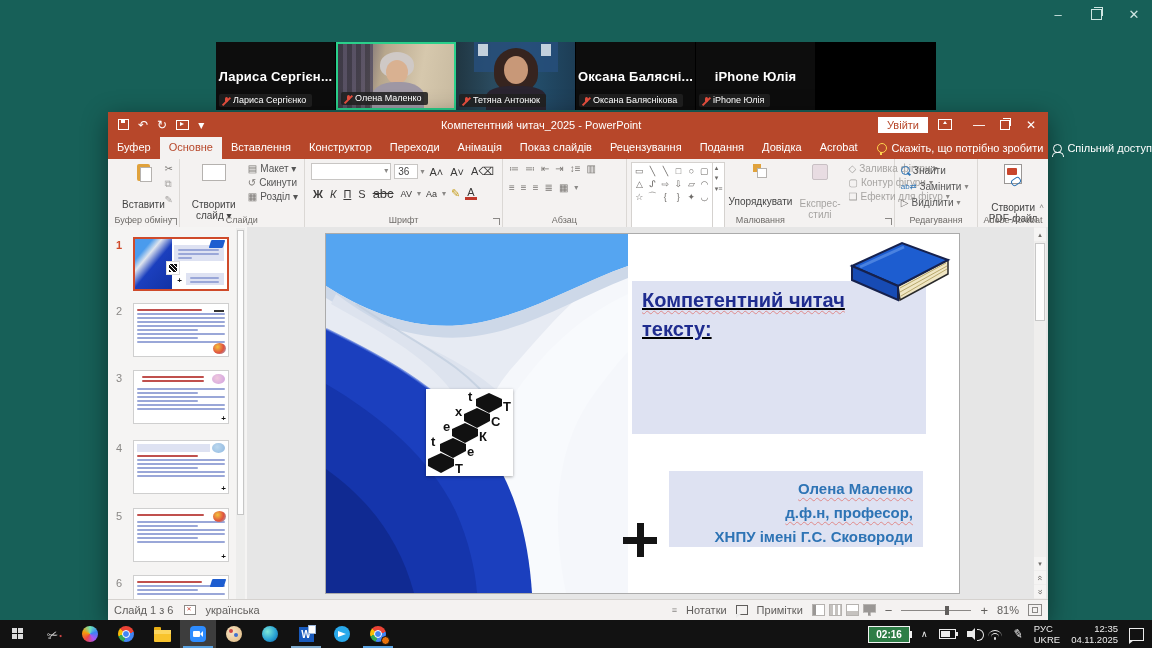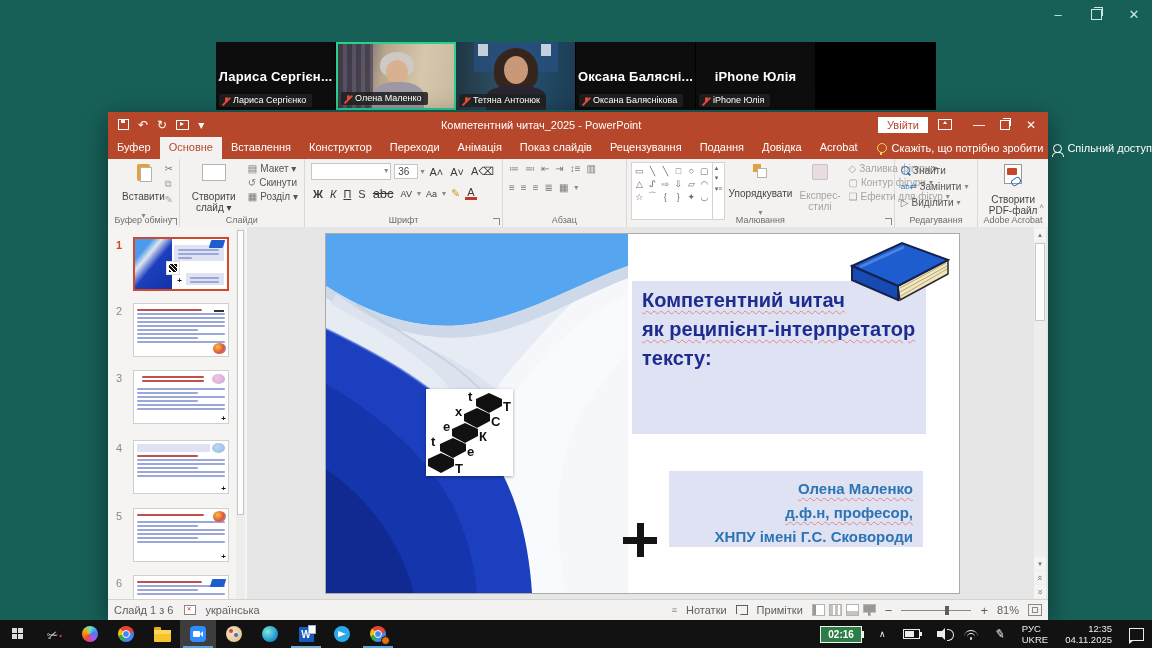--- a/index.html
+++ b/index.html
@@ -65,21 +65,21 @@
   .bulb{width:8px;height:8px;border:1px solid #ffd34d;border-radius:50%;position:relative;}
   .bulb::after{content:"";position:absolute;left:2.5px;top:8px;width:2px;height:3px;background:#ffd34d;}
   .share{margin-left:auto;display:flex;align-items:center;gap:5px;padding-right:12px;white-space:nowrap;}
   .person{width:7px;height:7px;border:1px solid #fff;border-radius:50%;position:relative;}
   .person::after{content:"";position:absolute;left:-2px;top:7px;width:10px;height:4px;border:1px solid #fff;border-bottom:none;border-radius:5px 5px 0 0;}
   
   .ribbon{position:absolute;left:0;top:47px;right:0;height:68px;background:#f4f2f1;border-bottom:1px solid #d5d2cf;display:flex;font-size:10px;color:#444;}
   .group{position:relative;border-right:1px solid #dbd8d5;display:flex;flex-direction:column;padding:3px 4px 14px 4px;box-sizing:border-box;}
   .glabel{position:absolute;left:0;right:0;bottom:2px;text-align:center;color:#6e6b68;font-size:9px;white-space:nowrap;}
   .launcher{position:absolute;right:2px;bottom:2px;width:6px;height:6px;border-left:1px solid #8a8886;border-bottom:1px solid #8a8886;transform:rotate(180deg);}
-  .bigbtn{display:flex;flex-direction:column;align-items:center;justify-content:flex-start;gap:10px;padding:2px 4px;text-align:center;line-height:1.1;}
+  .bigbtn{display:flex;flex-direction:column;align-items:center;justify-content:flex-start;gap:18px;padding:2px 4px;text-align:center;line-height:1.1;}
   .clip-ic{width:13px;height:17px;background:#e0a23c;border-radius:2px;position:relative;}
   .clip-ic::before{content:"";position:absolute;left:3px;top:3px;width:10px;height:13px;background:#fff;border:1px solid #b5b2af;}
   .smallcol{display:flex;flex-direction:column;justify-content:flex-start;gap:1px;}
   .srow{display:flex;align-items:center;gap:3px;padding:1px 2px;white-space:nowrap;color:#555;}
   .gi{font-size:10px;color:#7a7774;}
   .gray{color:#a6a4a2;}
   .fontbox{width:92px;height:15px;border:1px solid #c8c6c4;background:#fff;position:relative;}
   .sizebox{width:26px;height:15px;border:1px solid #c8c6c4;background:#fff;font-size:10px;color:#444;padding:1px 3px;box-sizing:border-box;}
   .dd{color:#8a8886;font-size:8px;}
   .fmt{font-size:11px;color:#3b3a39;padding:0 2px;}
@@ -110,21 +110,21 @@
   .mini-brain{position:absolute;width:13px;height:10px;border-radius:50%;background:radial-gradient(circle at 40% 40%,#f0c9dd,#cf9fe0);}
   .mini-plus{position:absolute;right:2px;bottom:0;font-size:8px;font-weight:bold;color:#111;line-height:1;}
   .mini-book{position:absolute;right:3px;top:3px;width:14px;height:8px;background:#1d5dd0;transform:skewX(-18deg);border-radius:1px;}
   .mini-wave{position:absolute;left:0;top:0;bottom:0;width:40%;background:linear-gradient(130deg,#4a9bed 0 22%,#dfe5ee 34%,#1b3fbe 52%,#1232a4 100%);}
   .mini-lav{position:absolute;background:#dee2f2;}
   .pscroll{position:absolute;left:128px;top:1px;width:9px;height:371px;background:#ededec;}
   .pthumb{position:absolute;left:1px;top:2px;width:7px;height:285px;background:#fdfdfd;border:1px solid #c6c6c6;box-sizing:border-box;}
   
   .slide{position:absolute;left:217px;top:6px;width:633px;height:359px;background:#fff;border:1px solid #ababab;box-sizing:content-box;}
   .sl-design{position:absolute;left:0;top:0;width:302px;height:359px;}
-  .sl-titlebox{position:absolute;left:306px;top:47px;width:294px;height:153px;background:#dee2f2;padding:5px 0 0 10px;box-sizing:border-box;}
+  .sl-titlebox{position:absolute;left:306px;top:47px;width:294px;height:153px;background:#dee2f2;padding:5px 0 0 10px;box-sizing:border-box;text-decoration:underline;}
   .sl-titlebox .tl{font-size:20px;font-weight:bold;color:#1f2c8f;line-height:29px;white-space:nowrap;}
   .sq{text-decoration:underline;text-decoration-style:wavy;text-decoration-color:#e08a8a;text-decoration-thickness:1px;text-underline-offset:3px;}
   .sl-book{position:absolute;left:518px;top:2px;width:112px;height:78px;}
   .sl-logo{position:absolute;left:100px;top:155px;width:87px;height:87px;background:#fff;box-shadow:0 1px 3px rgba(0,0,0,.35);}
   .sl-author{position:absolute;left:343px;top:237px;width:254px;height:76px;background:#dee2f2;text-align:right;padding:6px 10px 0 0;box-sizing:border-box;}
   .sl-author .al{font-size:15px;font-weight:bold;color:#2e74b5;line-height:24px;white-space:nowrap;}
   .plus{position:absolute;left:297px;top:289px;width:34px;height:34px;}
   .plus::before{content:"";position:absolute;left:0;top:14px;width:34px;height:7px;background:#141414;}
   .plus::after{content:"";position:absolute;left:14px;top:0;width:7px;height:34px;background:#141414;}
   .cscroll{position:absolute;right:2px;top:0;width:12px;height:373px;background:#efeeed;}
@@ -171,21 +171,21 @@
   .ic-paint::before{content:"";position:absolute;left:3px;top:3px;width:4px;height:4px;border-radius:50%;background:#d04545;}
   .ic-paint::after{content:"";position:absolute;left:8px;top:7px;width:4px;height:4px;border-radius:50%;background:#3f6fd0;}
   .ic-word{width:15px;height:15px;background:#185abd;color:#fff;font-size:10px;font-weight:bold;display:flex;align-items:center;justify-content:center;position:relative;}
   .ic-word::after{content:"";position:absolute;right:-2px;top:-2px;width:6px;height:7px;background:#fff;border:1px solid #9db8dd;}
   .ic-tg{background:#29a9eb;position:relative;}
   .ic-tg::before{content:"";position:absolute;left:4px;top:5px;border-left:8px solid #fff;border-top:3px solid transparent;border-bottom:3px solid transparent;}
   .badge{position:absolute;right:6px;bottom:3px;width:7px;height:7px;border-radius:50%;background:#e8710a;border:1px solid #121212;}
   .scissors{color:#d8d8d8;font-size:13px;transform:rotate(-20deg);}
   .scissors b{color:#d04545;}
   
-  .tray{margin-left:auto;display:flex;align-items:center;gap:17px;padding-right:8px;color:#ececec;}
+  .tray{margin-left:auto;display:flex;align-items:center;gap:11px;padding-right:8px;color:#ececec;}
   .timerbox{width:40px;height:15px;border:1px solid #f2f2f2;background:#2d7d46;color:#fff;font-size:10px;font-weight:bold;display:flex;align-items:center;justify-content:center;position:relative;}
   .timerbox::after{content:"";position:absolute;right:-3px;top:4px;width:2px;height:7px;background:#f2f2f2;}
   .tray .chevup{font-size:9px;color:#ececec;}
   .batt{width:15px;height:8px;border:1px solid #ececec;position:relative;}
   .batt::before{content:"";position:absolute;left:1px;top:1px;bottom:1px;width:9px;background:#ececec;}
   .batt::after{content:"";position:absolute;right:-3px;top:2px;width:2px;height:4px;background:#ececec;}
   .spk{width:6px;height:6px;background:#ececec;position:relative;margin-right:4px;}
   .spk::before{content:"";position:absolute;left:2px;top:-3px;border-right:6px solid #ececec;border-top:6px solid transparent;border-bottom:6px solid transparent;}
   .spk::after{content:"";position:absolute;left:10px;top:-2px;width:6px;height:10px;border:1.5px solid #ececec;border-left:none;border-radius:0 7px 7px 0;}
   .wifi{width:14px;height:9px;position:relative;}
@@ -604,21 +604,20 @@
           <path d="M302,60 C 250,85 215,120 185,165 C 155,210 148,270 170,359 L 240,359 C 222,270 235,205 268,160 C 285,137 295,125 302,118 Z" fill="#f8fafd"></path>
           <path d="M0,95 C 55,122 112,152 152,202 C 188,247 202,300 206,359 L 0,359 Z" fill="#1b3fbe"></path>
           <path d="M0,150 C 55,182 105,225 130,278 C 143,307 149,335 151,359 L 0,359 Z" fill="#1535ac"></path>
           <path d="M0,235 C 38,262 72,300 88,359 L 0,359 Z" fill="#102a92"></path>
           <path d="M0,95 C 55,122 112,152 152,202" stroke="#4d6fd8" stroke-width="2" fill="none" opacity="0.7"></path>
           <path d="M30,70 C 90,110 140,130 170,175" stroke="#c2cede" stroke-width="2" fill="none" opacity="0.8"></path>
         </svg>
 
         <div class="sl-titlebox">
           <div class="tl"><span class="sq">Компетентний читач</span></div>
-          <div class="tl"><span class="sq">як реципієнт-інтерпретатор</span></div>
           <div class="tl"><span>тексту:</span></div>
         </div>
 
         <svg class="sl-book" viewBox="0 0 112 78">
           <polygon points="54,50 104,24 104,38 56,64" fill="#f0e6c4" stroke="#2a2a2a" stroke-width="1.5"></polygon>
           <path d="M56,52 L102,27 M56,56 L103,30 M57,60 L103,33" stroke="#b9a96e" stroke-width="1" fill="none"></path>
           <polygon points="8,30 58,7 104,24 54,50" fill="#1d5dd0" stroke="#16214d" stroke-width="2"></polygon>
           <polygon points="8,30 8,44 54,64 54,50" fill="#174bb4" stroke="#16214d" stroke-width="2"></polygon>
           <path d="M16,31 L60,11" stroke="#4a82e0" stroke-width="3" fill="none"></path>
         </svg>

